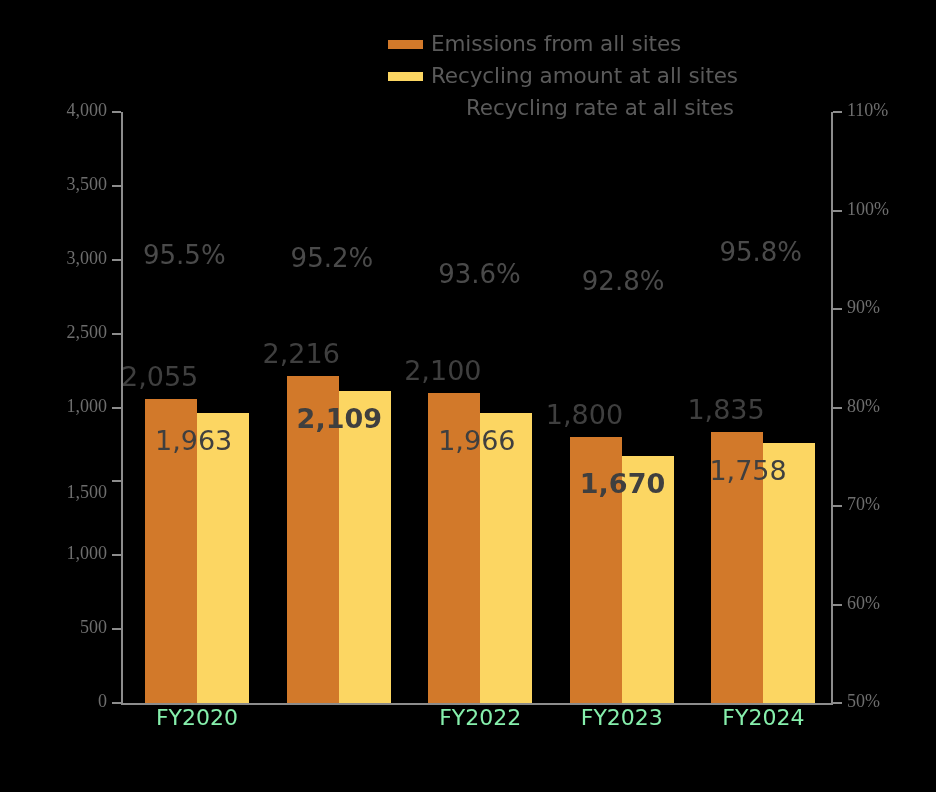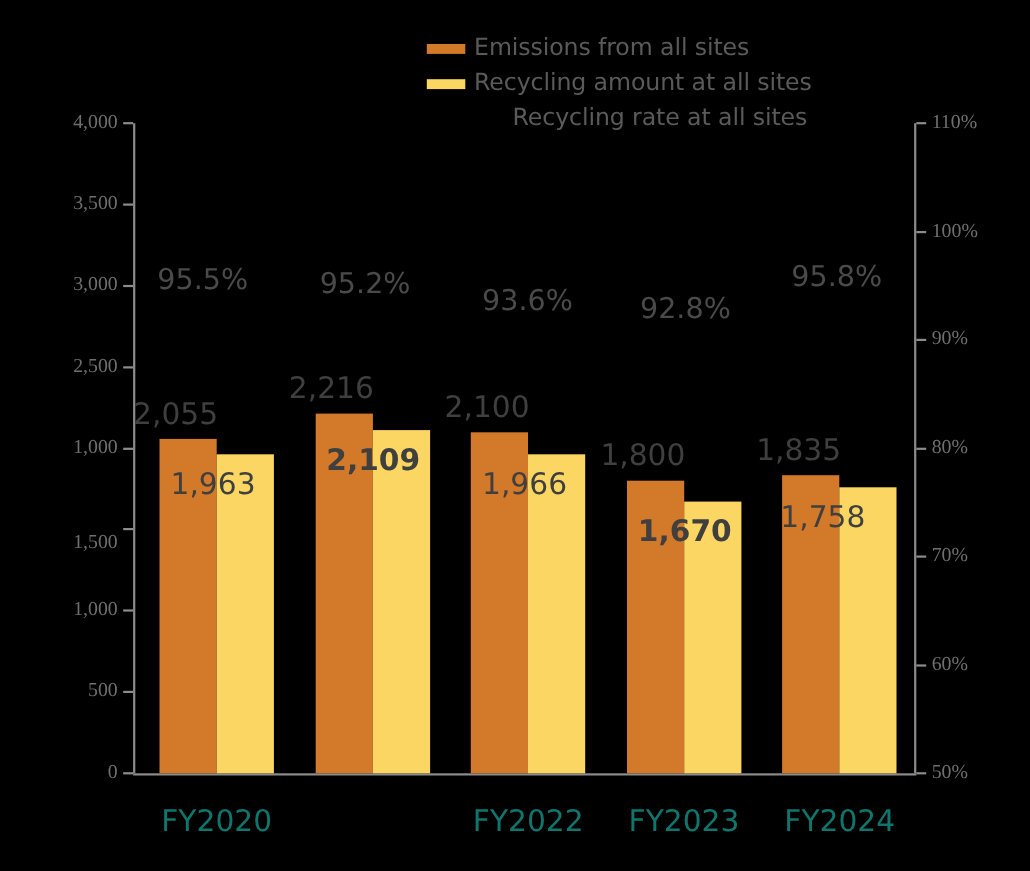--- a/index.html
+++ b/index.html
@@ -113,25 +113,25 @@
     color: #4a4a4a;
     font-size: 26px;
     line-height: 1;
     white-space: nowrap;
   }
 
   
   .cat-label {
     position: absolute;
     top: 100%;
-    margin-top: 30px;
+    margin-top: 4px;
     width: 136px;
     text-align: center;
-    color: #0f766e;
-    font-size: 27px;
+    color: #86efac;
+    font-size: 22px;
     line-height: 1;
     white-space: nowrap;
   }
 </style>
 </head>
 <body>
 
 <div id="chart-root">
 
   <div class="legend">

